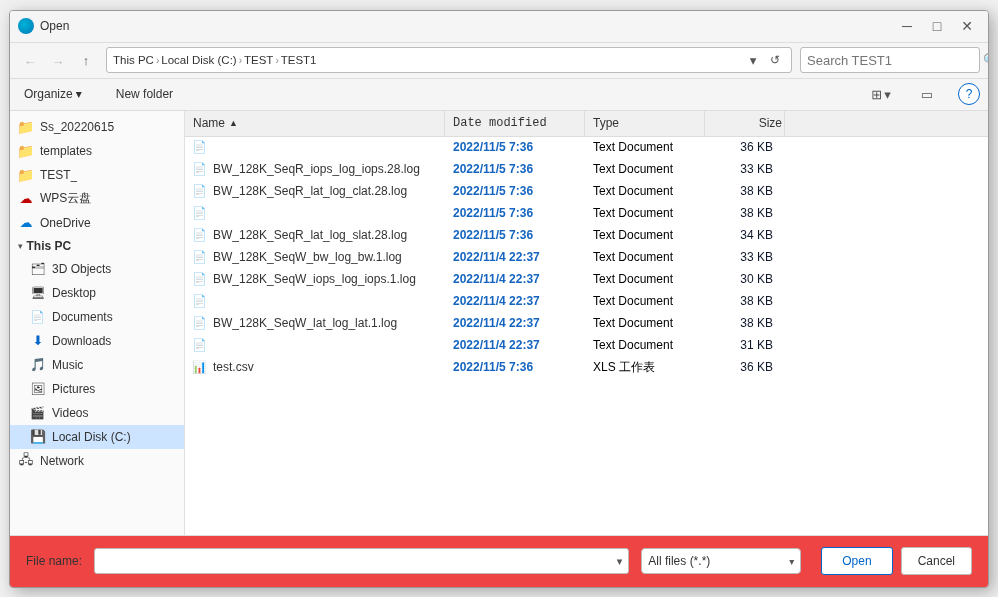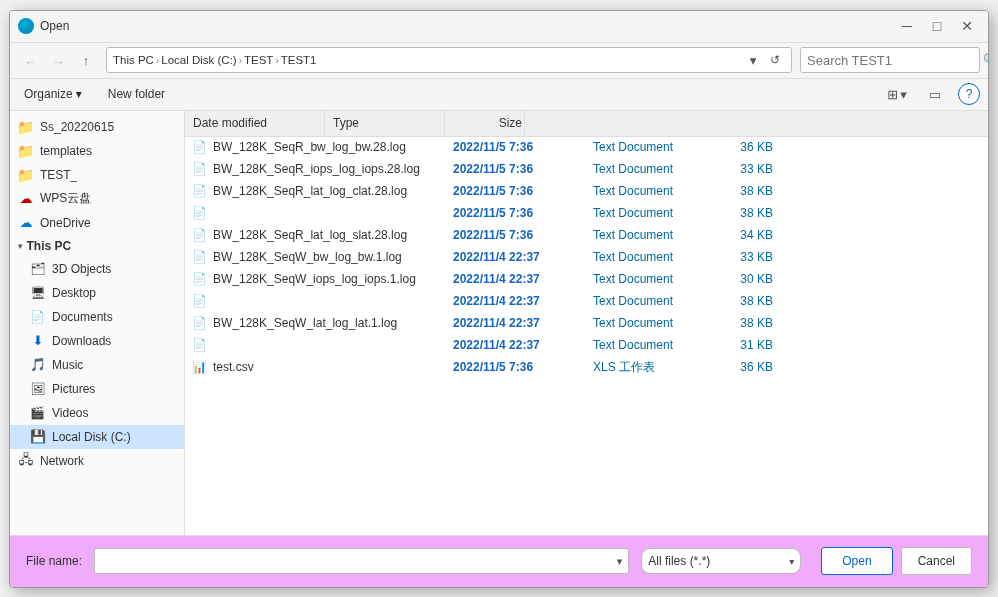--- a/index.html
+++ b/index.html
@@ -99,21 +99,21 @@
     .search-icon { color: #888; font-size: 12px; }
 
     
     .toolbar2 {
       height: 32px;
       background: #f5f5f5;
       border-bottom: 1px solid #ddd;
       display: flex;
       align-items: center;
       padding: 0 8px;
-      gap: 12px;
+      gap: 20px;
       flex-shrink: 0;
     }
     .organize-btn {
       border: none; background: transparent; cursor: pointer; font-size: 12px;
       color: #333; padding: 3px 6px; border-radius: 3px; display: flex; align-items: center; gap: 3px;
     }
     .new-folder-btn {
       border: none; background: transparent; cursor: pointer; font-size: 12px;
       color: #333; padding: 3px 8px; border-radius: 3px;
     }
@@ -191,21 +191,21 @@
       font-size: 12px;
       color: #333;
       height: 100%;
       display: flex;
       align-items: center;
       border-right: 1px solid #ddd;
       cursor: pointer;
       user-select: none;
     }
     .col-name { width: 260px; }
-    .col-modified { width: 140px; }
+    .col-modified { width: 140px; font-family: Liberation Mono, monospace; }
     .col-type { width: 120px; }
     .col-size { width: 80px; justify-content: flex-end; padding-right: 2px; }
     .col-sort-arrow { margin-left: 4px; font-size: 9px; }
 
     .file-list {
       flex: 1;
       overflow-y: auto;
       background: white;
     }
     .file-list::-webkit-scrollbar { width: 8px; }
@@ -226,29 +226,29 @@
       font-size: 12px;
       height: 100%;
       display: flex;
       align-items: center;
       overflow: hidden;
       white-space: nowrap;
       text-overflow: ellipsis;
     }
     .cell-name { width: 260px; gap: 6px; color: #333; }
     .cell-modified { width: 140px; color: #1565c0; font-weight: bold; }
-    .cell-type { width: 120px; color: #0369a1; }
-    .cell-size { width: 80px; justify-content: flex-end; padding-right: 12px; color: #0369a1; }
+    .cell-type { width: 120px; color: #000000; }
+    .cell-size { width: 80px; justify-content: flex-end; padding-right: 12px; color: #0f172a; }
     
     .file-icon { width: 14px; height: 14px; flex-shrink: 0; display: flex; align-items: center; justify-content: center; font-size: 12px; }
 
     
     .bottom-bar {
       height: 52px;
-      background: #f0abfc;
+      background: #ef4444;
       border-top: 1px solid #ddd;
       display: flex;
       align-items: center;
       padding: 0 16px;
       gap: 12px;
       flex-shrink: 0;
     }
     .filename-label { font-size: 12px; color: #333; white-space: nowrap; }
     .filename-input-wrap {
       flex: 1;
@@ -263,21 +263,21 @@
     .filename-input {
       border: none; outline: none; font-size: 12px; flex: 1; background: transparent;
     }
     .filename-dropdown {
       border: none; background: transparent; cursor: pointer; font-size: 11px; color: #555;
     }
     
     .filetype-select {
       height: 26px;
       border: 1px solid #bbb;
-      border-radius: 9px;
+      border-radius: 4px;
       background: white;
       display: flex;
       align-items: center;
       padding: 0 6px;
       gap: 4px;
       cursor: pointer;
       width: 160px;
     }
     .filetype-text { flex: 1; font-size: 12px; color: #333; }
     .filetype-arrow { font-size: 10px; color: #555; }
@@ -427,37 +427,40 @@
 
       <div class="sidebar-item">
         <div class="item-icon" style="font-size:13px;">🖧</div>
         <span class="item-label">Network</span>
       </div>
     </div>
 
     <div class="file-area">
 
       <div class="file-list-header">
+        <div class="col-header col-name">
+          <span>Name</span>
+          <span class="col-sort-arrow">▲</span>
+        </div>
         <div class="col-header col-modified">
           <span>Date modified</span>
         </div>
         <div class="col-header col-type">
           <span>Type</span>
         </div>
         <div class="col-header col-size">
           <span>Size</span>
         </div>
       </div>
 
       <div class="file-list">
 
       <div class="file-row">
     <div class="file-cell cell-name">
       <div class="file-icon" style="color:#555">📄</div>
-      <span>BW_128K_SeqR_bw_log_bw.28.log</span>
     </div>
     <div class="file-cell cell-modified">2022/11/5 7:36</div>
     <div class="file-cell cell-type">Text Document</div>
     <div class="file-cell cell-size">36 KB</div>
   </div>
           <div class="file-row">
     <div class="file-cell cell-name">
       <div class="file-icon" style="color:#555">📄</div>
       <span>BW_128K_SeqR_iops_log_iops.28.log</span>
     </div>

